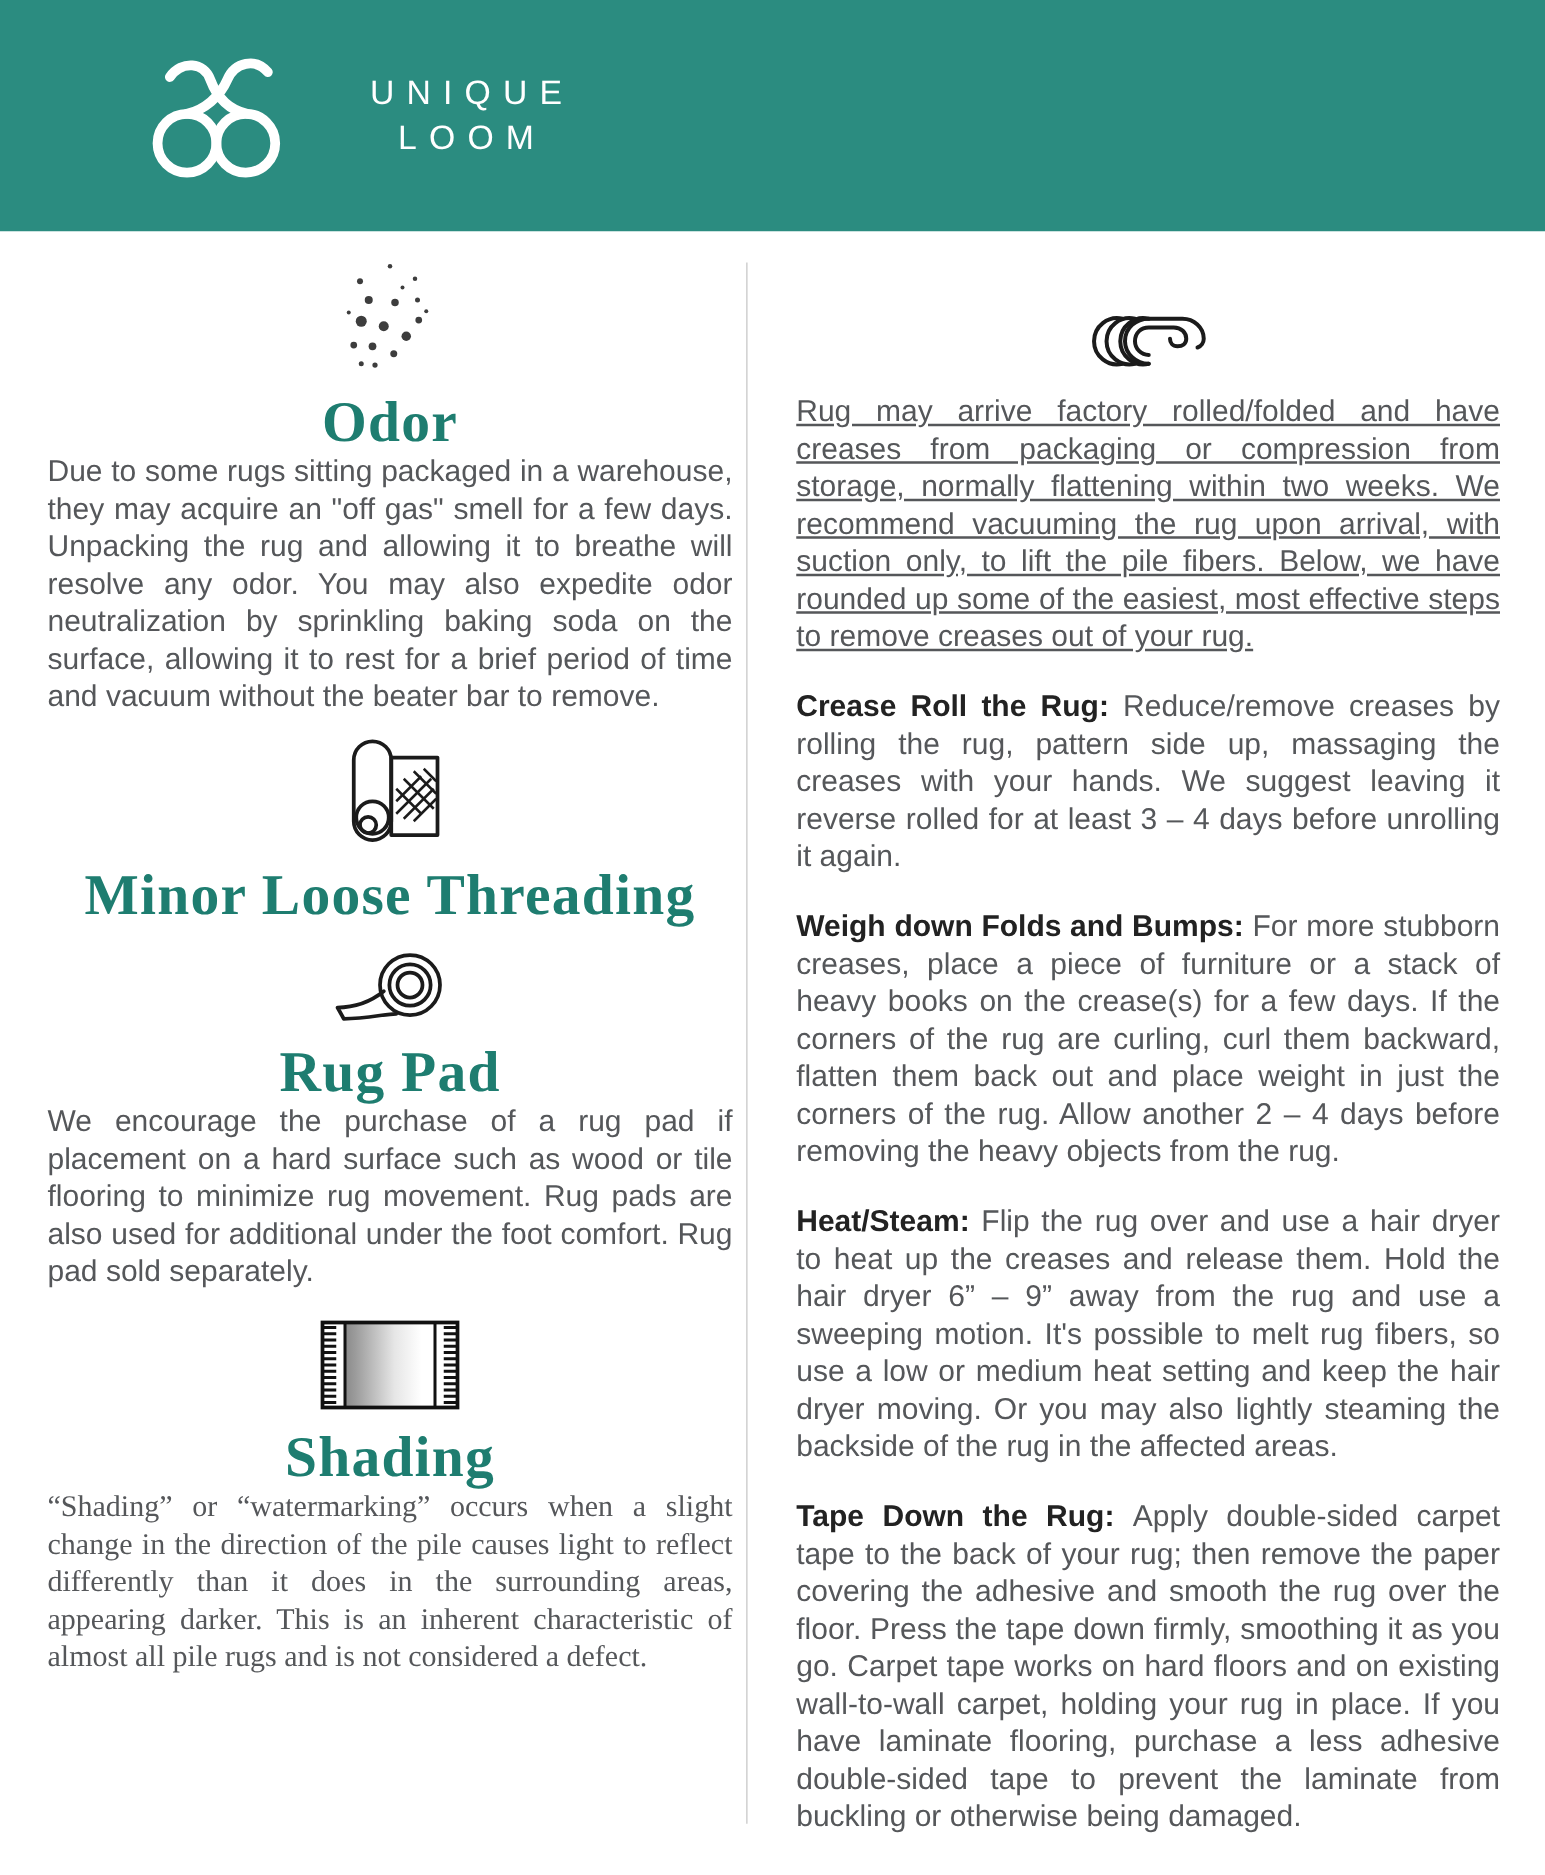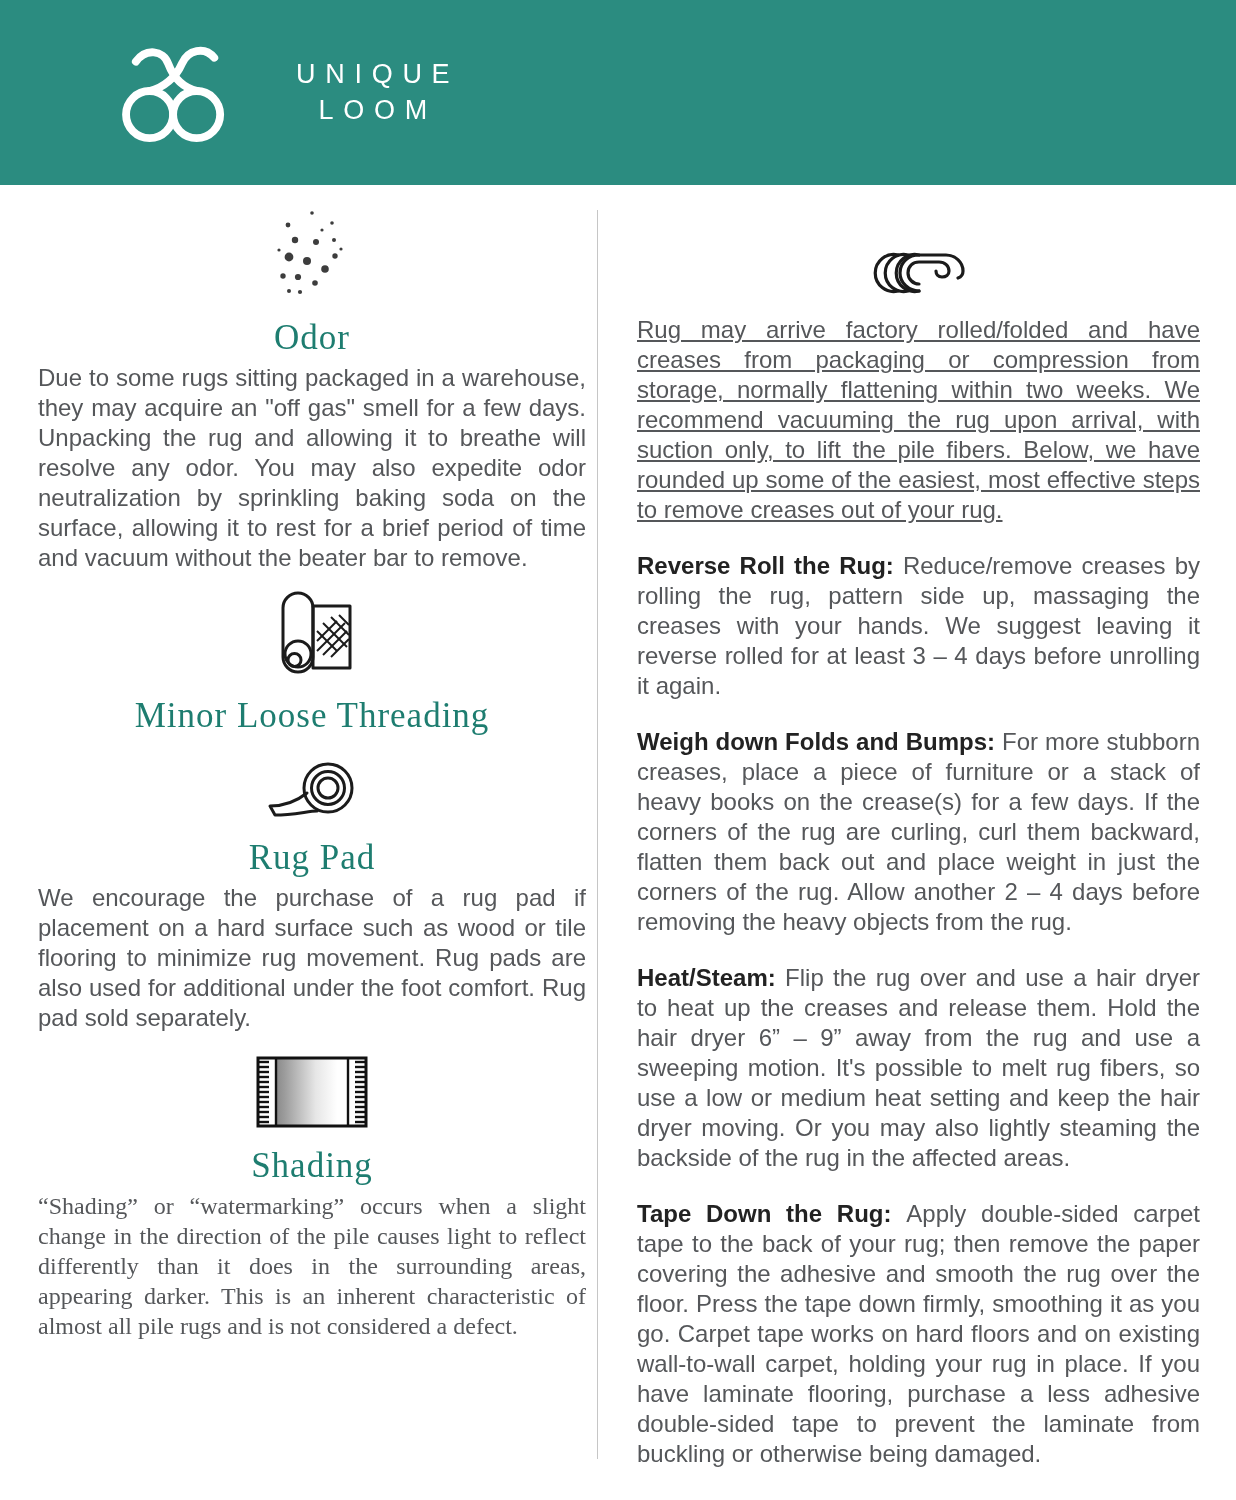--- a/index.html
+++ b/index.html
@@ -25,22 +25,22 @@
   }
   
   .content{
     display:flex;padding:0 36px 0 38px;box-sizing:border-box;align-items:stretch;
   }
   .col-left{width:548px;padding-top:24px;}
   .divider{width:1px;background:#c6c6c6;margin:25px 39px 10px 11px;}
   .col-right{flex:1;padding-top:24px;}
   .icon-wrap{display:flex;justify-content:center;}
   .sec-h{
-    font-family:"Liberation Serif",serif;font-weight:400;color:#1e7d70;
-    font-size:35px;text-align:center;margin:0;letter-spacing:1px;line-height:46px;
+    font-family:"Liberation Serif",serif;font-weight:700;color:#1e7d70;
+    font-size:46px;text-align:center;margin:0;letter-spacing:1px;line-height:46px;
   }
   .body-p{
     font-size:24px;line-height:30px;color:#55575a;margin:2px 0 0 0;
     text-align:justify;
   }
   .body-p.last-left{text-align:justify;font-family:Liberation Serif, serif;}
   .step{margin:26px 0 0 0;}
   .step strong{color:#222222;font-weight:700;}
   
   .m-odor-icon{margin-top:0;}
@@ -200,21 +200,21 @@
           <path d="M27,6 A18.5,18.5 0 1,0 27,42"></path>
           <path d="M37,6 A18.5,18.5 0 1,0 37,42"></path>
           <path d="M48,6 A18.5,18.5 0 1,0 48,42"></path>
           <path d="M48,42 C38,42 29,34 29,24 C29,13 38,6 48,6 L75,6 C84,6 92,13 92,22 C92,25 90,28 87,29"></path>
           <path d="M48,35 C42,35 37,30 37,24 C37,17 42,13 48,13 L68,13 C74,13 78,17 78,22 C78,26 75,28 71,28 C67,28 65,25 65,22"></path>
         </g>
       </svg>
     </div>
     <p class="body-p r-intro">Rug may arrive factory rolled/folded and have creases from packaging or compression from storage, normally flattening within two weeks. We recommend vacuuming the rug upon arrival, with suction only, to lift the pile fibers. Below, we have rounded up some of the easiest, most effective steps to remove creases out of your rug.</p>
 
-    <p class="body-p step"><strong>Reverse Roll the Rug: </strong><span>Reduce/remove creases by rolling the rug, pattern side up, massaging the creases with your hands. We suggest leaving it reverse rolled for at least 3 – 4 days before unrolling it again.</span></p>
+    <p class="body-p step"><strong>Crease Roll the Rug: </strong><span>Reduce/remove creases by rolling the rug, pattern side up, massaging the creases with your hands. We suggest leaving it reverse rolled for at least 3 – 4 days before unrolling it again.</span></p>
 
     <p class="body-p step"><strong>Weigh down Folds and Bumps: </strong><span>For more stubborn creases, place a piece of furniture or a stack of heavy books on the crease(s) for a few days. If the corners of the rug are curling, curl them backward, flatten them back out and place weight in just the corners of the rug. Allow another 2 – 4 days before removing the heavy objects from the rug.</span></p>
 
     <p class="body-p step"><strong>Heat/Steam: </strong><span>Flip the rug over and use a hair dryer to heat up the creases and release them. Hold the hair dryer 6” – 9” away from the rug and use a sweeping motion. It's possible to melt rug fibers, so use a low or medium heat setting and keep the hair dryer moving. Or you may also lightly steaming the backside of the rug in the affected areas.</span></p>
 
     <p class="body-p step"><strong>Tape Down the Rug: </strong><span>Apply double-sided carpet tape to the back of your rug; then remove the paper covering the adhesive and smooth the rug over the floor. Press the tape down firmly, smoothing it as you go. Carpet tape works on hard floors and on existing wall-to-wall carpet, holding your rug in place. If you have laminate flooring, purchase a less adhesive double-sided tape to prevent the laminate from buckling or otherwise being damaged.</span></p>
 
   </div>
 </div>
 

